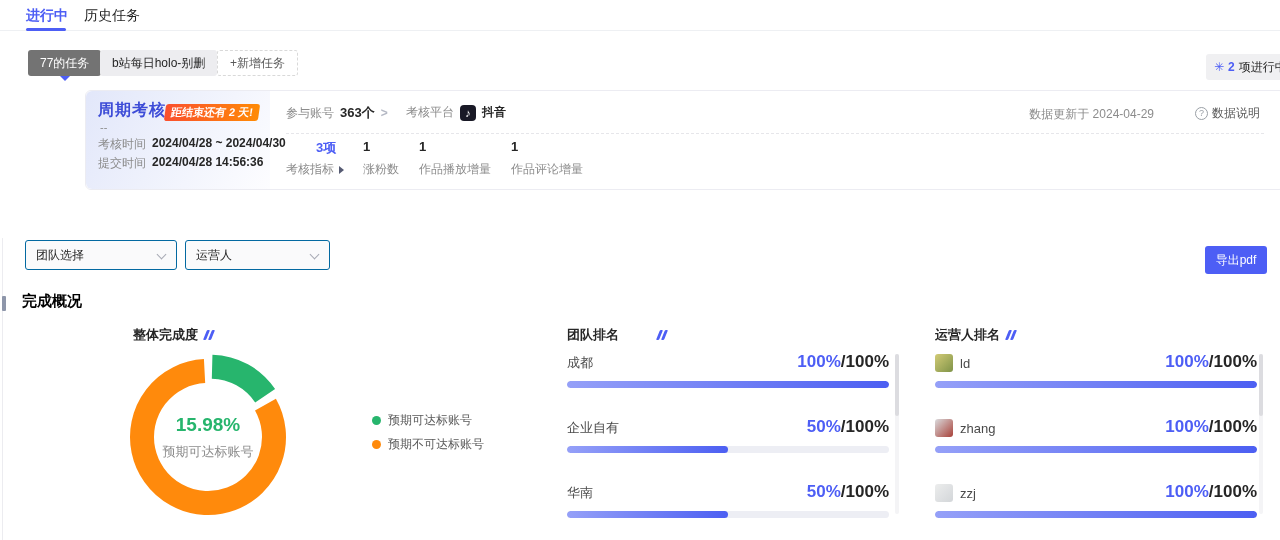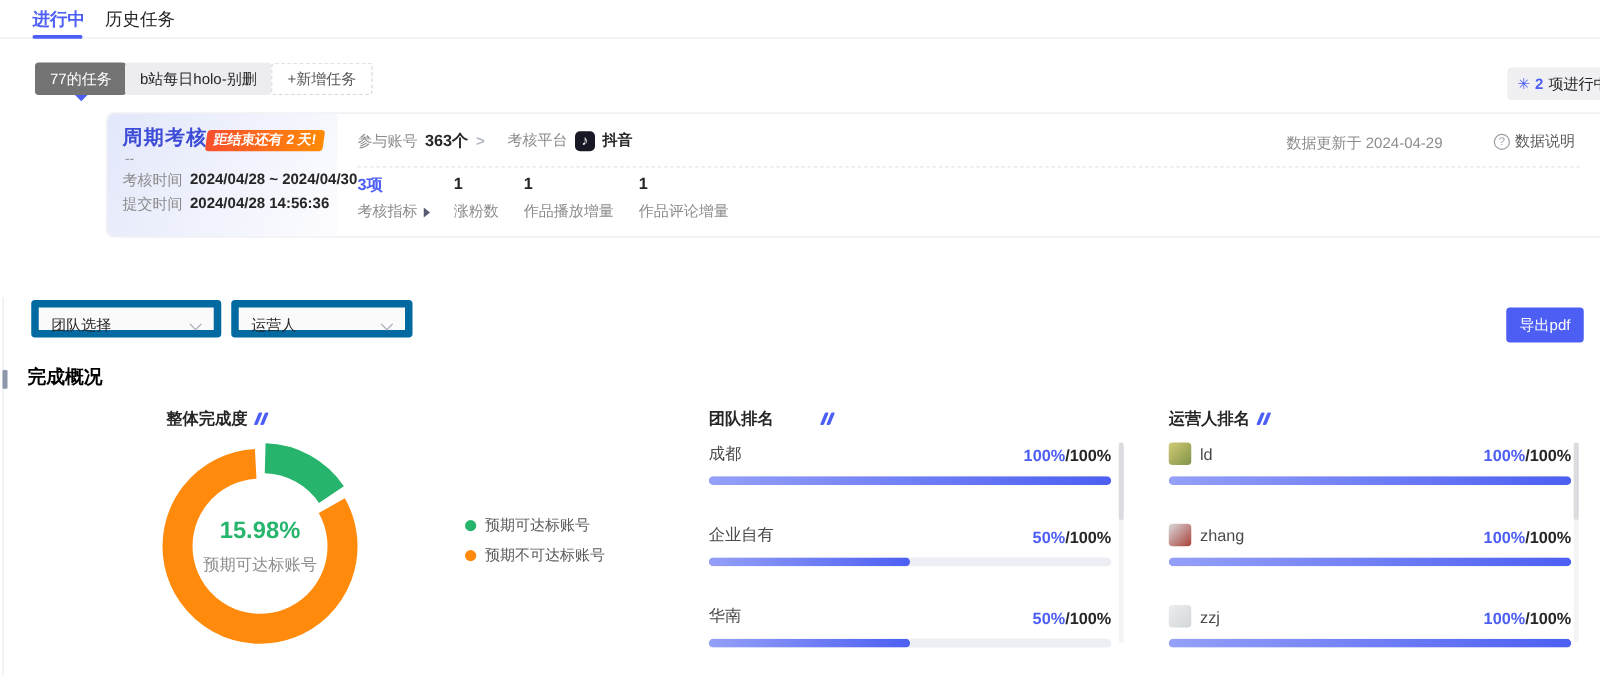--- a/index.html
+++ b/index.html
@@ -39,25 +39,25 @@
   .arrow { color:#b4b8c4; font-weight:bold; }
   .platform-group { position:absolute; left:320px; top:13px; display:flex; align-items:center; gap:6px; font-size:12px; }
   .douyin-icon { width:16px; height:16px; background:#191926; color:#fff; border-radius:4px; font-size:11px; line-height:16px; text-align:center; }
   .updated-text { position:absolute; top:15px; right:130px; font-size:12px; color:#8c8c8c; white-space:nowrap; }
   .note-group { position:absolute; top:14px; right:24px; display:flex; align-items:center; gap:4px; font-size:12px; color:#595959; cursor:pointer; }
   .q-icon { width:13px; height:13px; border:1px solid #9aa0a6; border-radius:50%; color:#9aa0a6; font-size:9px; line-height:11px; text-align:center; }
   .dashed-divider { position:absolute; left:200px; right:20px; top:42px; border-top:1px dashed #e6e6ea; }
   .metrics-row { position:absolute; left:200px; top:48px; display:flex; }
   .m-col0 { width:77px; } .m-col1 { width:56px; } .m-col2 { width:92px; }
   .m-top { font-size:13px; font-weight:bold; color:#262626; height:19px; }
-  .m-top.blue { color:#4d5ef5; }
+  .m-top.blue { color:#4d5ef5;margin-left:30px; }
   .m-bot { font-size:12px; color:#8c8c8c; margin-top:3px; display:flex; align-items:center; gap:5px; white-space:nowrap; }
   .tri-right { width:0; height:0; border-top:4px solid transparent; border-bottom:4px solid transparent; border-left:5px solid #565b73; display:inline-block; }
   
-  .select { position:absolute; top:240px; height:30px; background:#fafafb; border:6px solid #0369a1; border-radius:3px; font-size:12px; color:#262626; line-height:28px; padding:0 10px; cursor:pointer; }
+  .select { position:absolute; top:240px; height:30px; background:#fafafb; border:1px solid #0369a1; border-radius:3px; font-size:12px; color:#262626; line-height:28px; padding:0 10px; cursor:pointer; }
   .select.team { left:25px; width:152px; } .select.operator { left:185px; width:145px; }
   .caret { position:absolute; right:11px; top:10px; width:7px; height:7px; border-right:1px solid #a6a9b3; border-bottom:1px solid #a6a9b3; transform:rotate(45deg); }
   .export-btn { position:absolute; left:1205px; top:246px; width:62px; height:28px; background:#4d5ef5; color:#fff; font-size:12px; border-radius:3px; text-align:center; line-height:28px; cursor:pointer; }
   
   .rail-line { position:absolute; left:2px; top:238px; width:1px; height:302px; background:#ececf0; }
   .section-marker { position:absolute; left:2px; top:296px; width:4px; height:15px; background:#8e96aa; border-radius:1px; }
   .section-title { position:absolute; left:22px; top:292px; font-size:15px; font-weight:bold; color:#000000; }
   .subtitle { position:absolute; top:326px; font-size:13px; font-weight:bold; color:#262626; display:flex; align-items:center; gap:4px; white-space:nowrap; }
   .subtitle.s1 { left:133px;justify-content:flex-end; } .subtitle.s2 { left:567px;gap:36px; } .subtitle.s3 { left:935px; }
   .deco { display:inline-flex; gap:2px; margin-left:3px; }
@@ -70,21 +70,21 @@
   .legend { position:absolute; left:372px; top:412px; display:flex; flex-direction:column; gap:7px; font-size:12px; color:#595959; }
   .legend-item { display:flex; align-items:center; gap:7px; cursor:pointer; white-space:nowrap; }
   .legend-dot { width:9px; height:9px; border-radius:50%; }
   
   .rank-row { position:absolute; width:322px; }
   .rank-row.c1 { left:567px; } .rank-row.c2 { left:935px; }
   .rank-row.r0 { top:352px; } .rank-row.r1 { top:417px; } .rank-row.r2 { top:482px; }
   .rank-head { display:flex; justify-content:space-between; align-items:flex-end; height:20px; font-size:13px; color:#4a4a4a; }
   .rank-name { display:flex; align-items:center; gap:7px; }
   .avatar { width:18px; height:18px; border-radius:3px; }
-  .rank-val { font-weight:bold; font-size:13px; color:#262626; white-space:nowrap; }
+  .rank-val { font-weight:bold; font-size:17px; color:#262626; white-space:nowrap; }
   .rank-val .blue { color:#4d5ef5; }
   .bar-track { margin-top:9px; height:7px; background:#edeef4; border-radius:4px; overflow:hidden; }
   .bar-fill { height:100%; border-radius:4px; background:linear-gradient(90deg,#95a0f8,#4c5ff2); }
   .sb-track { position:absolute; top:354px; width:4px; height:160px; background:#f4f4f6; border-radius:2px; }
   .sb-thumb { position:absolute; top:354px; width:4px; height:62px; background:#dcdce0; border-radius:2px; cursor:pointer; }
   .sb-c1 { left:895px; } .sb-c2 { left:1259px; }
 </style>
 </head>
 <body>
 

